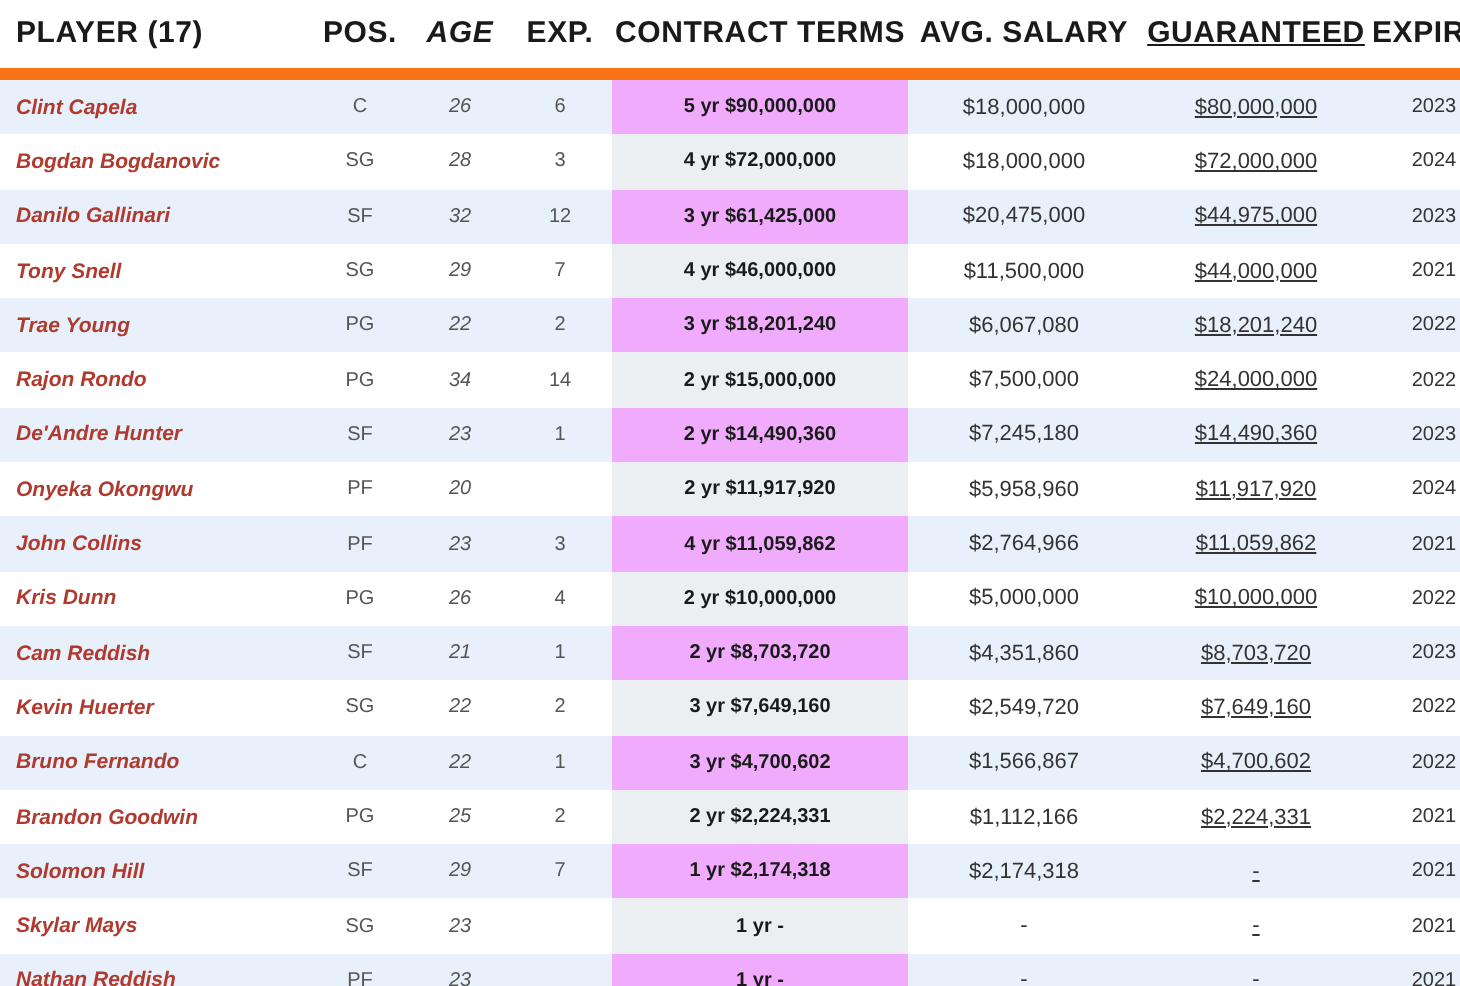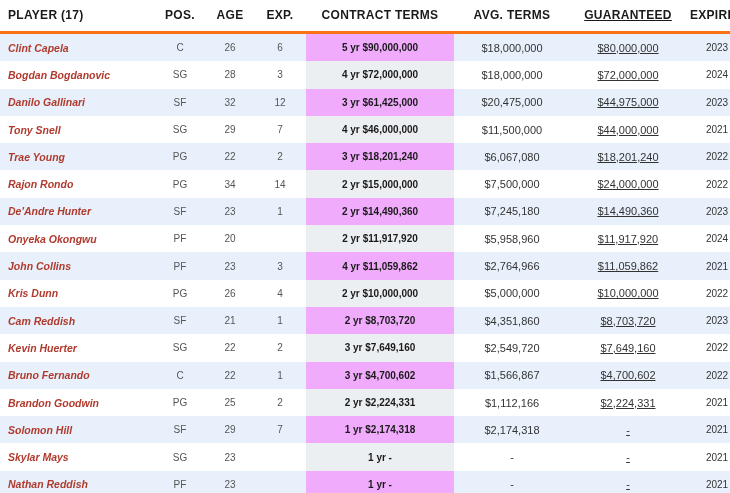--- a/index.html
+++ b/index.html
@@ -12,27 +12,27 @@
     height: 493px;
     font-family: "Liberation Sans", sans-serif;
     overflow: hidden;
   }
   table {
     border-collapse: collapse;
     width: 730px;
     table-layout: fixed;
   }
   thead th {
-    font-size: 12px;
+    font-size: 15px;
     font-weight: bold;
     color: #1a1a1a;
     letter-spacing: 0.3px;
     padding: 8px 0 9px 0;
     background: #ffffff;
-    border-bottom: 3px solid #f97316;
+    border-bottom: 6px solid #f97316;
     text-align: center;
     white-space: nowrap;
   }
   thead th.col-player {
     text-align: left;
     padding-left: 8px;
   }
   tbody td {
     font-size: 10.5px;
     color: #333333;
@@ -68,39 +68,39 @@
   td.cell-salary, td.cell-guaranteed {
     color: #333333;
     font-size: 11px;
   }
   td.cell-expires {
     color: #333333;
     font-size: 10px;
   }
   .w-player { width: 146px; }
   .w-pos { width: 52px; }
-  .w-age { width: 48px; }
+  .w-age { width: 48px; font-style: italic; }
   .w-exp { width: 52px; }
   .w-terms { width: 148px; margin-top: 41px; }
   .w-salary { width: 116px; }
   .w-guaranteed { width: 116px; text-decoration: underline; }
   .w-expires { width: 62px; }
 </style>
 </head>
 <body>
 
 <table>
   <thead>
     <tr>
       <th class="col-player w-player">PLAYER (17)</th>
       <th class="w-pos">POS.</th>
       <th class="w-age">AGE</th>
       <th class="w-exp">EXP.</th>
       <th class="w-terms">CONTRACT TERMS</th>
-      <th class="w-salary">AVG. TERMS</th>
+      <th class="w-salary">AVG. SALARY</th>
       <th class="w-guaranteed">GUARANTEED</th>
       <th class="w-expires">EXPIRES</th>
     </tr>
   </thead>
   <tbody id="table-body">
       <tr class="row-odd">
         <td class="cell-player w-player">Clint Capela</td>
         <td class="cell-pos w-pos">C</td>
         <td class="cell-age w-age">26</td>
         <td class="cell-exp w-exp">6</td>

